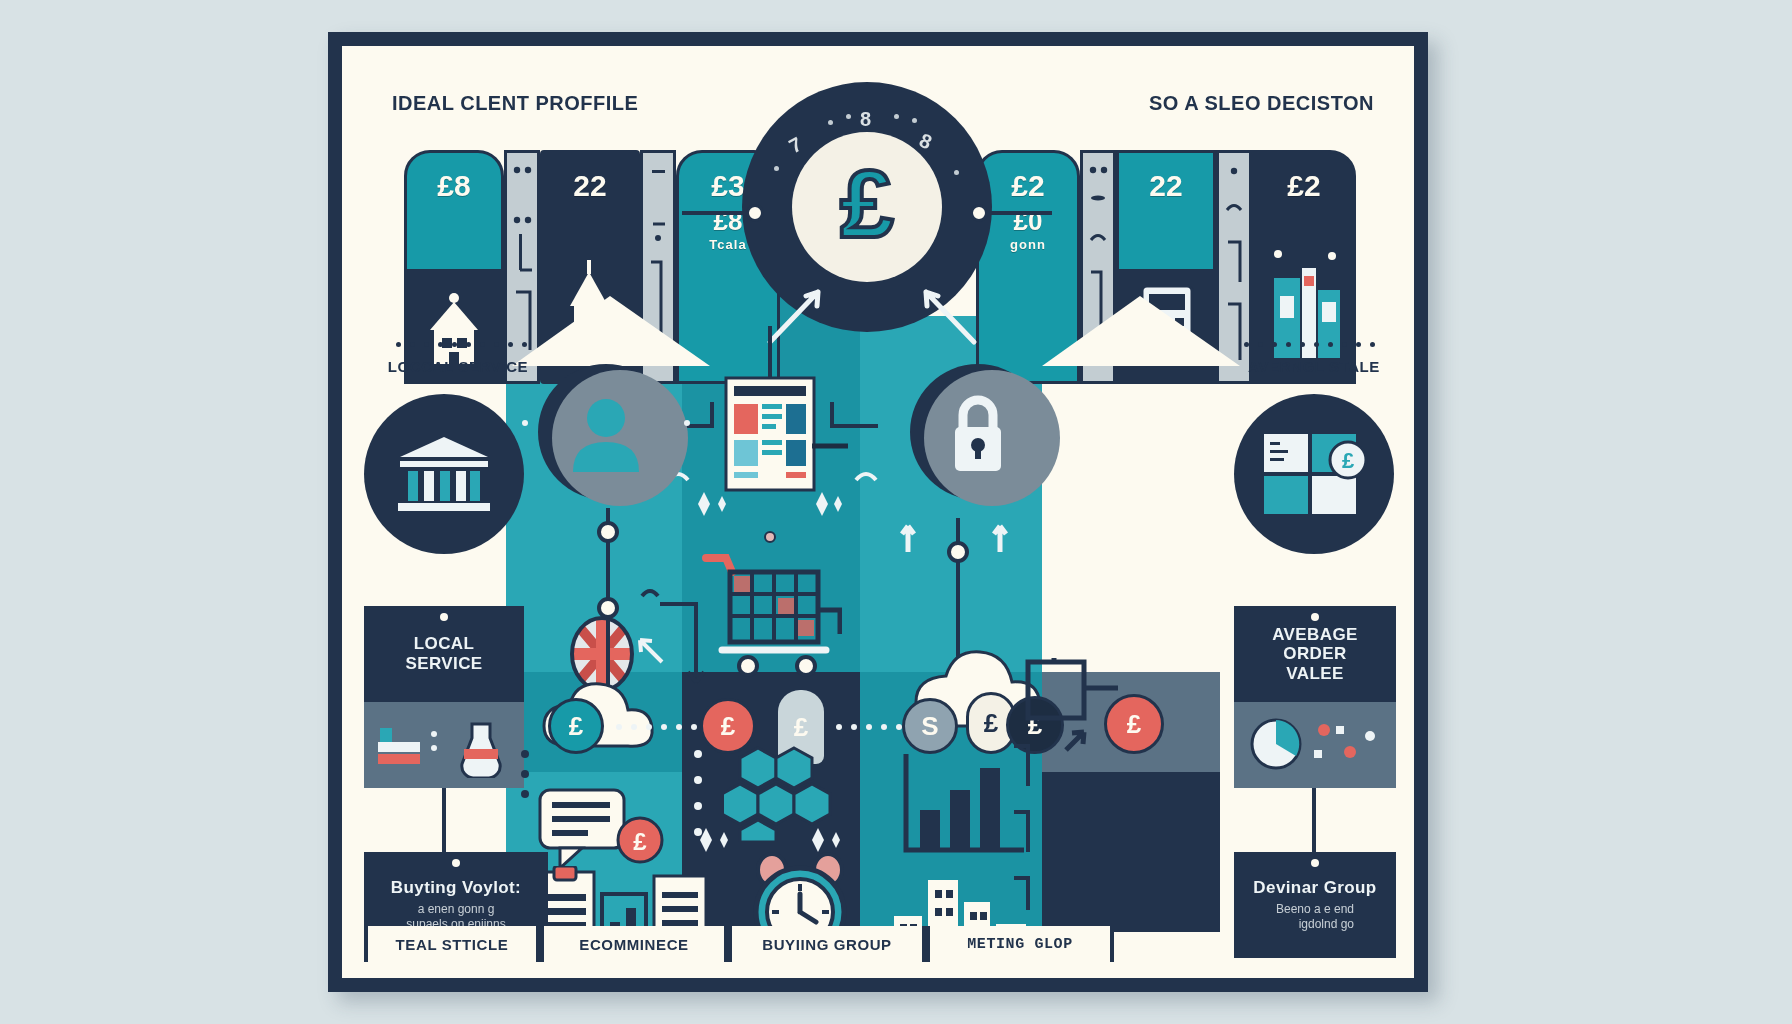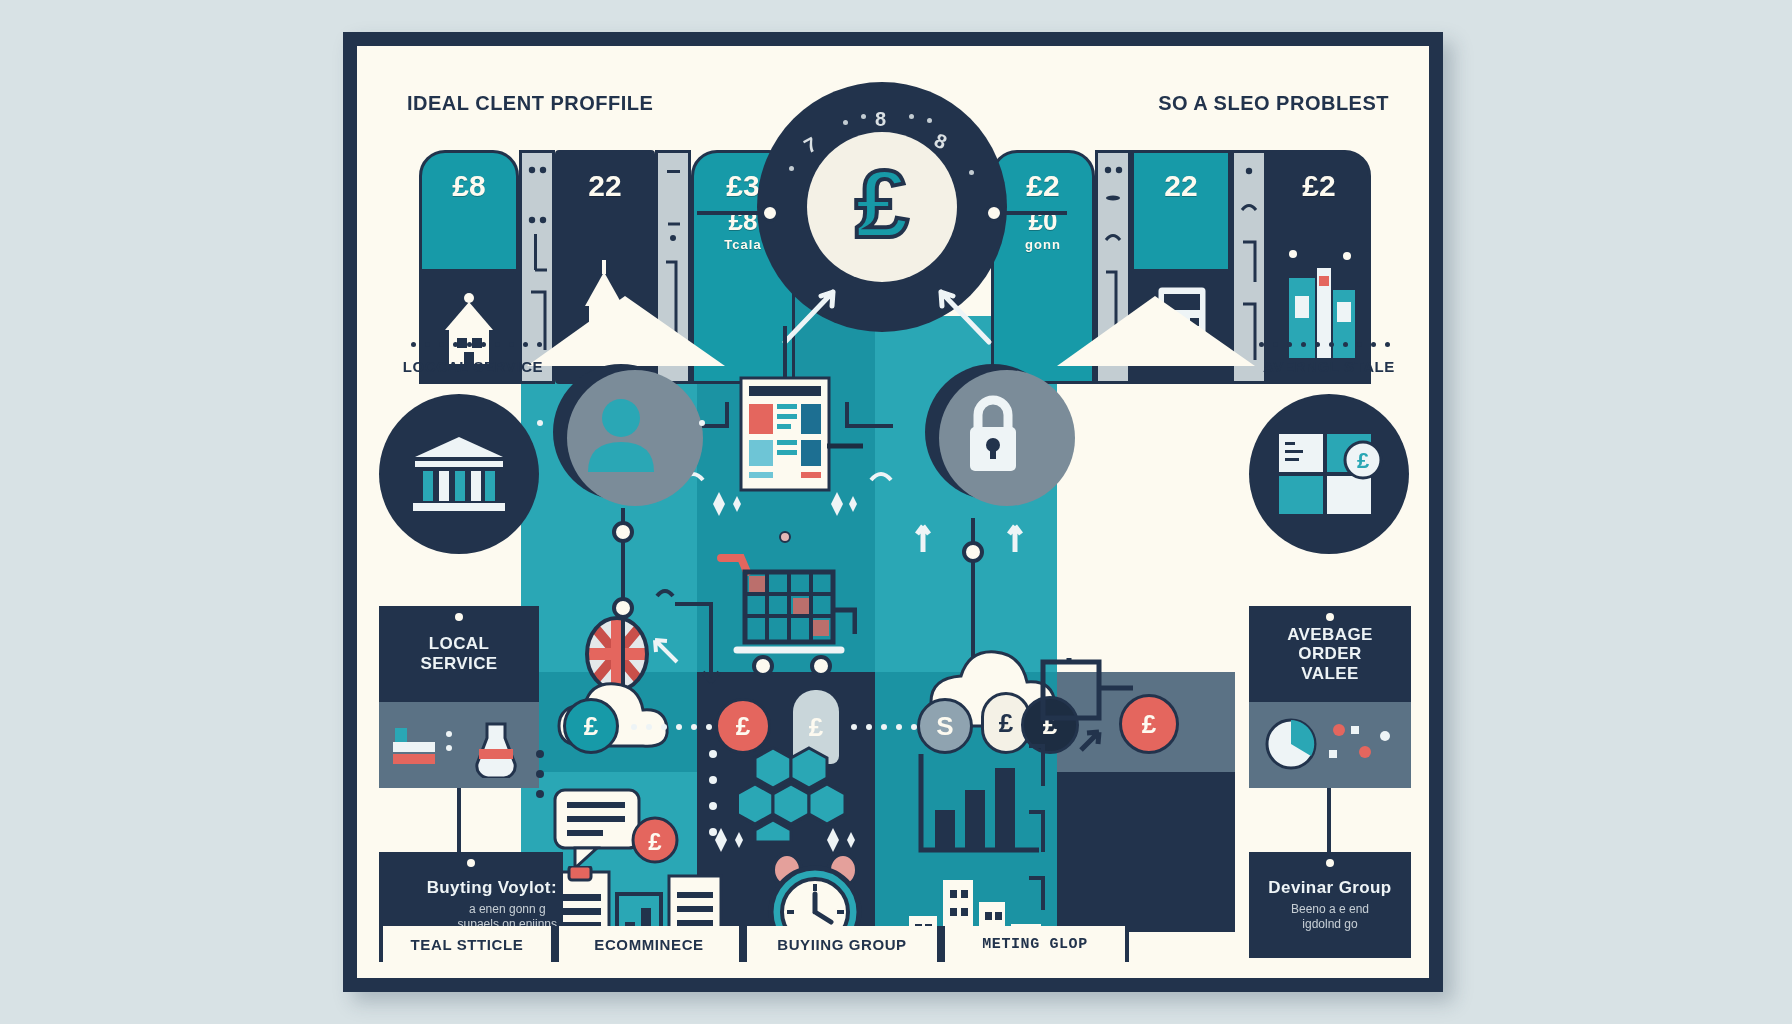--- a/index.html
+++ b/index.html
@@ -8,21 +8,20 @@
     background:#d8e2e5;
     font-family:"Liberation Sans", sans-serif;
   }
   .stage{position:relative;width:1792px;height:1024px;}
 
   
   .poster{
     position:absolute;left:328px;top:32px;width:1100px;height:960px;
     background:#22334c;
     box-shadow:10px 10px 18px rgba(40,60,80,.25);
-    margin-left:15px;
   }
   .canvas{
     position:absolute;left:14px;top:14px;right:14px;bottom:14px;
     background:#fdfaf0;overflow:hidden;
   }
 
   
   .hdr{
     position:absolute;top:46px;
     font-weight:bold;letter-spacing:.5px;color:#22334c;
@@ -163,21 +162,21 @@
       </div>
 
       <div class="col" style="left:700px;width:178px;">
         <div class="colband band-slate" style="top:626px;height:100px;"></div>
         <div class="colband band-navy" style="top:726px;height:160px;"></div>
       </div>
 
       <div class="col" style="left:878px;width:194px;"></div>
 
       <div class="hdr hdr-left">IDEAL CLENT PROFFILE</div>
-      <div class="hdr hdr-right">SO A SLEO PROBLEST</div>
+      <div class="hdr hdr-right">SO A SLEO DECISTON</div>
 
       <div class="tile tile-teal" style="left:62px;top:104px;width:100px;height:122px;border-radius:26px 26px 0 0;">
         <div class="val">£8</div>
       </div>
       <div class="tile tile-navy" style="left:62px;top:226px;width:100px;height:112px;">
       </div>
 
       <svg style="position:absolute;left:78px;top:246px;" width="68" height="76" viewBox="0 0 68 76">
         <circle cx="34" cy="6" r="5" fill="#fdfaf0"></circle>
         <path d="M34 10 L58 38 H10 Z" fill="#fdfaf0"></path>
@@ -663,27 +662,27 @@
           <rect x="114" y="76" width="8" height="9"></rect>
             <rect x="126" y="76" width="8" height="9"></rect>
         </g>
       </svg>
       <svg style="position:absolute;left:668px;top:690px;" width="30" height="180" viewBox="0 0 30 180">
         <path d="M4 10 h14 v40" stroke="#22334c" stroke-width="4" fill="none"></path>
         <path d="M4 76 h14 v40" stroke="#22334c" stroke-width="4" fill="none"></path>
         <path d="M4 142 h14 v32" stroke="#22334c" stroke-width="4" fill="none"></path>
       </svg>
 
-      <div class="plate" style="left:22px;top:806px;width:184px;height:106px;align-items:flex-end;">
+      <div class="plate" style="left:22px;top:806px;width:184px;height:106px;">
         <span class="pin"></span>
         <div class="t1">Buyting Voylot:</div>
         <div class="t2" style="white-space:pre-line;">a enen gonn g
 supaels on eniinns</div>
       </div>
-      <div class="plate" style="left:892px;top:806px;width:162px;height:106px;">
+      <div class="plate" style="left:892px;top:806px;width:162px;height:106px;text-align:right;">
         <span class="pin"></span>
         <div class="t1">Devinar Group</div>
         <div class="t2" style="white-space:pre-line;">Beeno a e end
 igdolnd go</div>
       </div>
 
       <div class="wire" style="left:100px;top:742px;width:4px;height:64px;"></div>
       <div class="wire" style="left:970px;top:742px;width:4px;height:64px;"></div>
 
       <div class="foot" style="left:22px;width:168px;">

